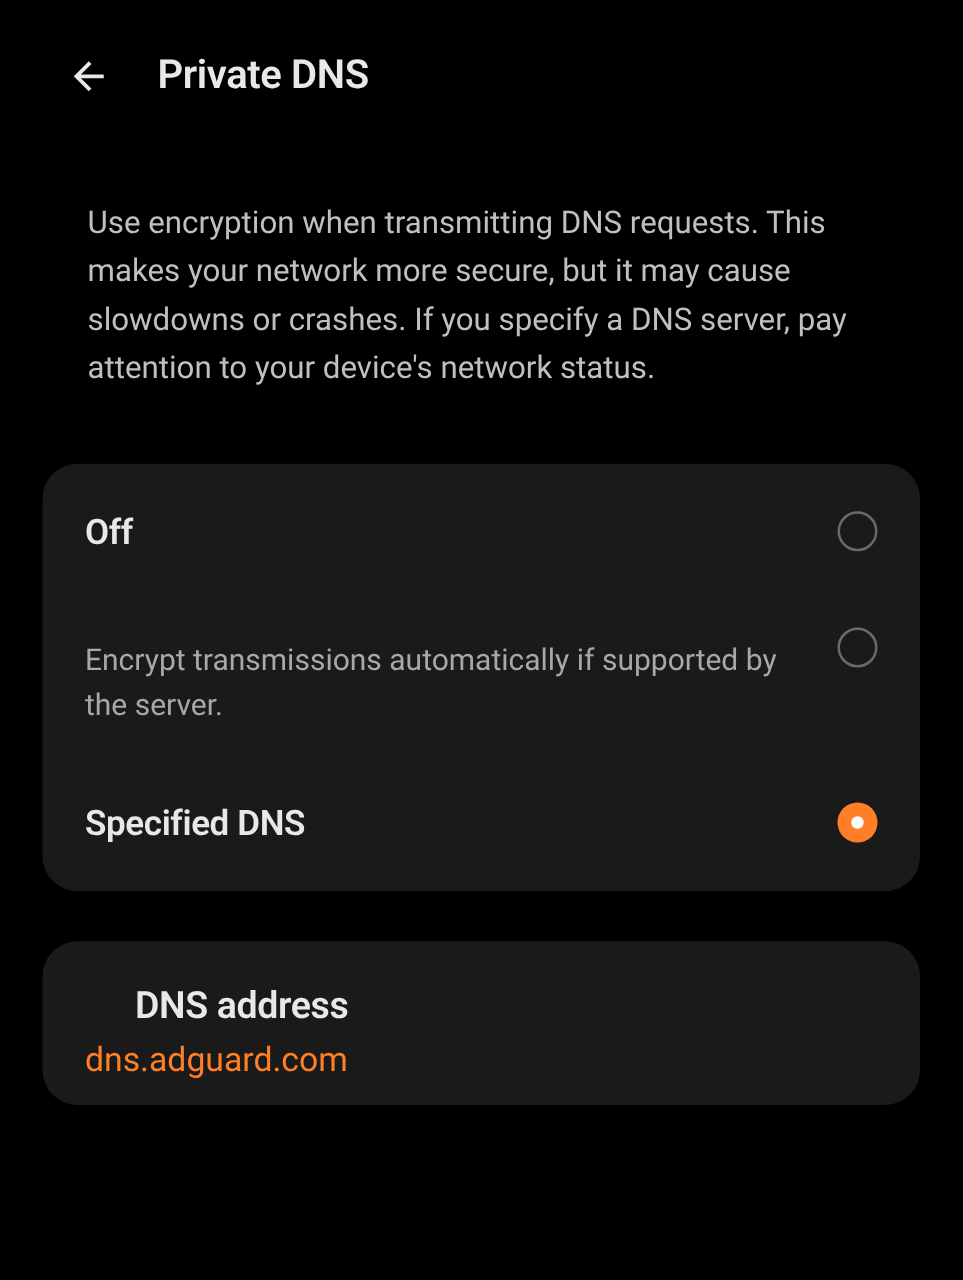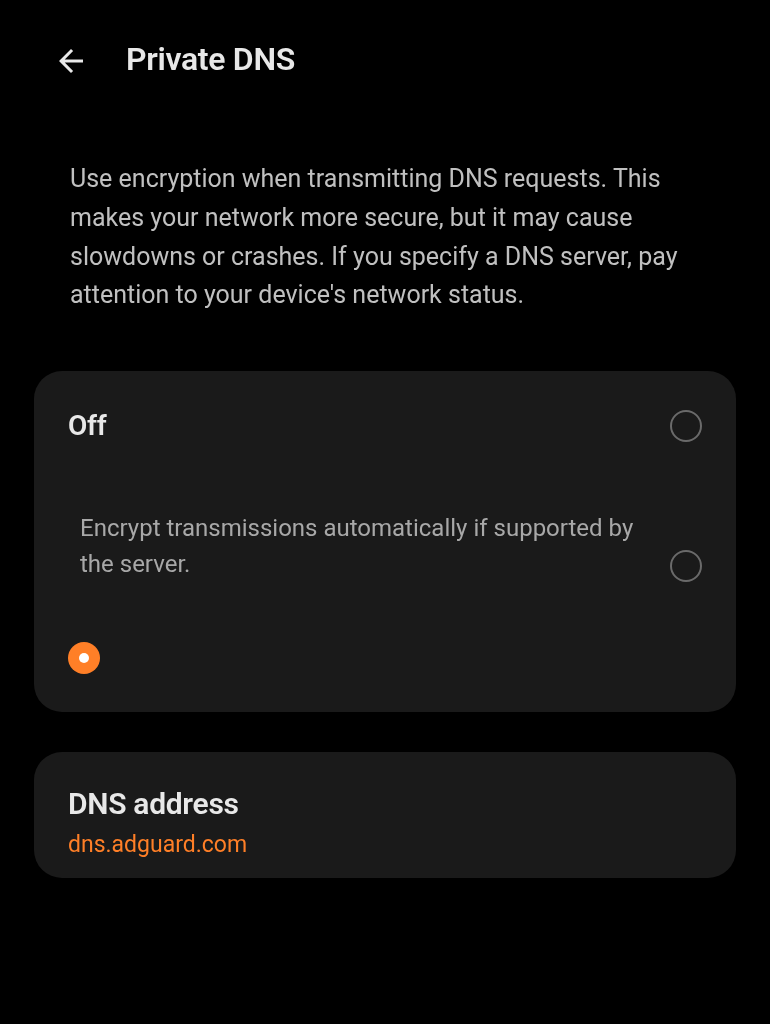--- a/index.html
+++ b/index.html
@@ -46,42 +46,41 @@
       font-weight: 400;
     }
     .card {
       background: #1a1a1a;
       border-radius: 28px;
       margin: 26px 34px 0 34px;
       padding: 8px 0;
     }
     .option {
       display: flex;
-      align-items: flex-end;
+      align-items: flex-start;
       justify-content: space-between;
       padding: 30px 34px;
       cursor: pointer;
     }
     .option-text {
       flex: 1;
       padding-right: 20px;
     }
     .option-title {
       font-size: 28px;
       font-weight: 600;
       color: #e8e8e8;
       letter-spacing: -0.3px;
     }
     .option-subtitle {
       font-size: 24px;
       color: #a8a8a8;
       margin-top: 8px;
       line-height: 1.5;
       font-weight: 400;
-      margin-left: 12px;
     }
     .radio {
       width: 32px;
       height: 32px;
       border-radius: 50%;
       flex-shrink: 0;
     }
     .radio-unselected {
       border: 2.5px solid #6a6a6a;
     }
@@ -102,23 +101,24 @@
       background: #1a1a1a;
       border-radius: 28px;
       margin: 40px 34px 0 34px;
       padding: 34px 34px 20px 34px;
     }
     .address-label {
       font-size: 30px;
       font-weight: 600;
       color: #e8e8e8;
       letter-spacing: -0.3px;
+      margin-left: 40px;
     }
     .address-value {
-      font-size: 23px;
+      font-size: 27px;
       color: #ff7f27;
       margin-top: 10px;
       font-weight: 400;
     }
   </style>
 </head>
 <body>
 
 <div class="header">
   <div class="back-arrow">
@@ -140,20 +140,23 @@
   </div>
 
   <div class="option">
     <div class="option-text">
       <div class="option-subtitle">Encrypt transmissions automatically if supported by the server.</div>
     </div>
     <div class="radio radio-unselected"></div>
   </div>
 
   <div class="option">
+    <div class="option-text">
+      <div class="option-title">Specified DNS</div>
+    </div>
     <div class="radio radio-selected"></div>
   </div>
 </div>
 
 <div class="card2">
   <div class="address-label">DNS address</div>
   <div class="address-value">dns.adguard.com</div>
 </div>
 
 </body></html>

